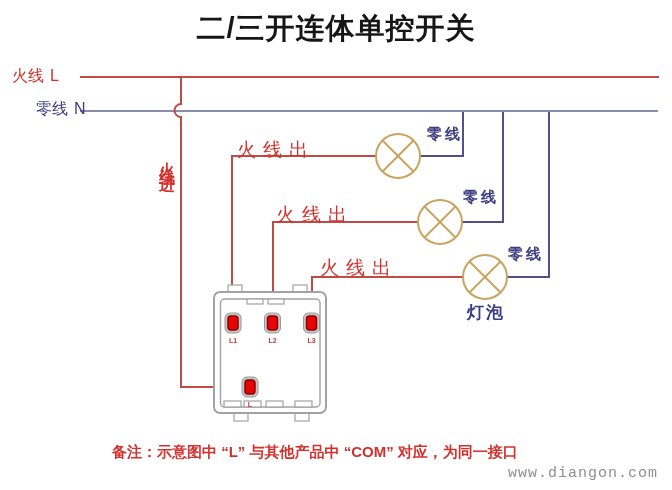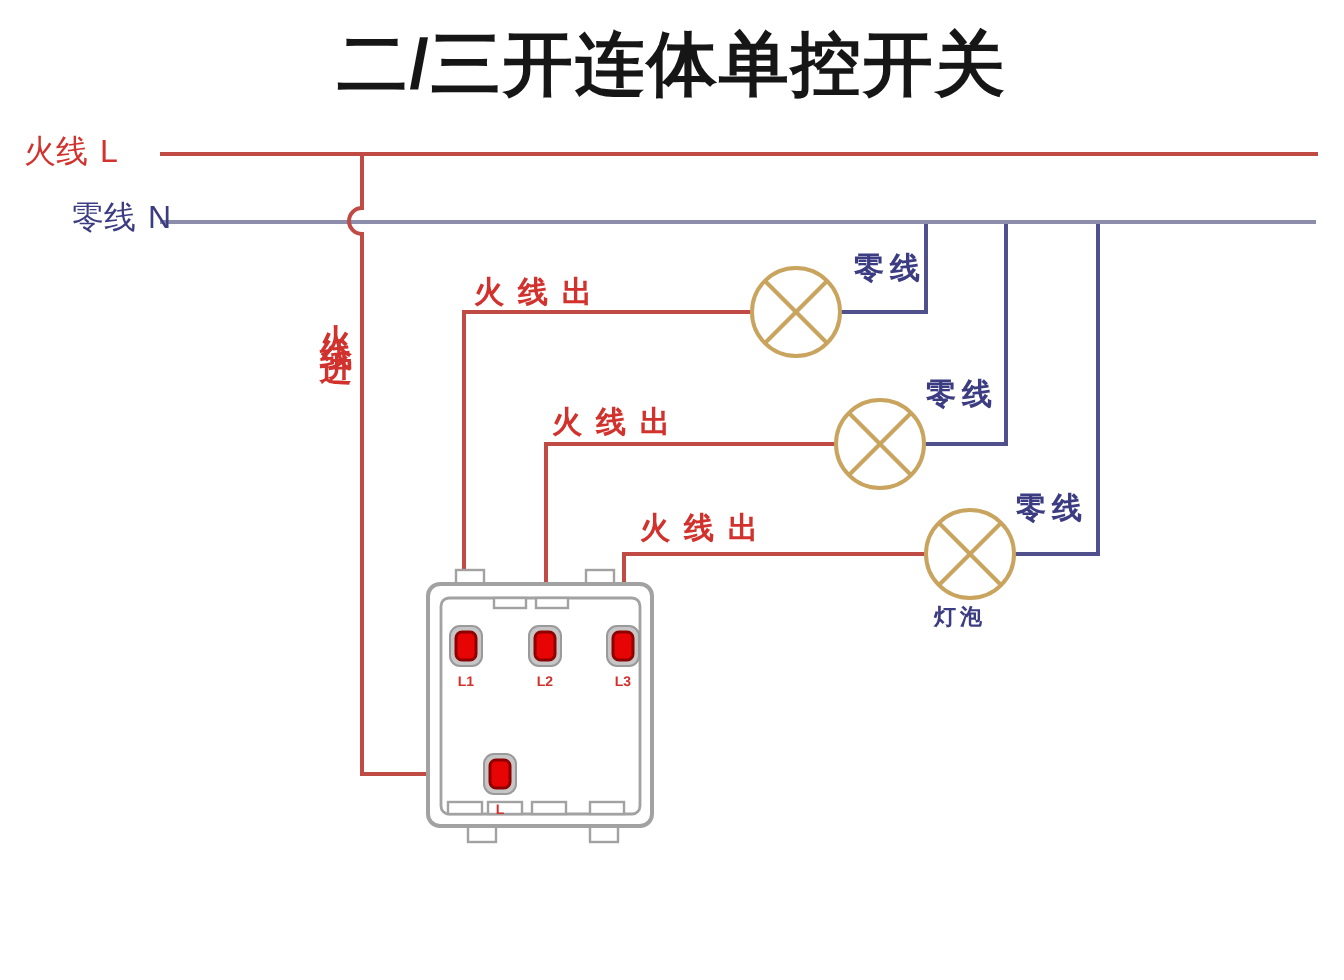--- a/index.html
+++ b/index.html
@@ -1,37 +1,37 @@
 <!DOCTYPE html>
 <html style="--live-red: #c04a44; --label-red: #d2322d; --neutral-navy: #3c3c82; --neutral-line: #8c8cab; --neutral-branch: #50508c; --lamp-gold: #c9a45f; --terminal-red: #e60404; --panel-gray: #a2a2a2; --watermark-gray: #8f8f8f; --title-black: #161616;"><head>
 <meta charset="utf-8">
 <style>
   html,body{margin:0;padding:0;background:#ffffff;}
   body{font-family:"Liberation Sans","DejaVu Sans",sans-serif;}
   #stage{position:relative;width:672px;height:490px;background:#fff;overflow:hidden;}
   .abs{position:absolute;}
-  #title{left:0;top:9px;width:672px;text-align:center;font-size:35px;font-weight:900;
+  #title{left:0;top:9px;width:672px;text-align:center;font-size:29px;font-weight:900;
          color:var(--title-black);letter-spacing:1px;}
   .legend{font-size:16px;font-weight:normal;white-space:nowrap;}
   .legend .sym{margin-left:6px;}
   .live-col{color:var(--label-red);}
   .neutral-col{color:var(--neutral-navy);margin-left:24px;}
   #legend-live{left:12px;top:66px;}
   #legend-neutral{left:12px;top:99px;}
   #live-in-label{left:157px;top:149px;color:var(--label-red);font-weight:bold;font-size:16px;
       writing-mode:vertical-rl;text-orientation:upright;letter-spacing:7px;line-height:20px;}
-  .liveout{color:var(--label-red);font-weight:bold;font-size:15px;letter-spacing:7px;white-space:nowrap;}
+  .liveout{color:var(--label-red);font-weight:normal;font-size:19px;letter-spacing:7px;white-space:nowrap;}
   #liveout-1{left:237px;top:137px;}
   #liveout-2{left:276px;top:202px;}
   #liveout-3{left:320px;top:255px;}
   .neutral-lab{color:var(--neutral-navy);font-weight:bold;font-size:15px;letter-spacing:3px;white-space:nowrap;}
   #neutral-1{left:427px;top:125px;}
   #neutral-2{left:463px;top:188px;}
   #neutral-3{left:508px;top:245px;}
-  #lamp-label{left:467px;top:301px;color:var(--neutral-navy);font-weight:bold;font-size:11px;letter-spacing:2px;}
+  #lamp-label{left:467px;top:301px;color:var(--neutral-navy);font-weight:bold;font-size:17px;letter-spacing:2px;}
   #note{left:112px;top:443px;color:var(--label-red);font-size:15px;font-weight:bold;white-space:nowrap;}
   #watermark{left:508px;top:465px;color:var(--watermark-gray);font-size:15px;
       font-family:"Liberation Mono","DejaVu Sans Mono",monospace;letter-spacing:1px;}
   svg .wire-live{stroke:var(--live-red);stroke-width:2;fill:none;}
   svg .wire-neutral-bus{stroke:var(--neutral-line);stroke-width:2;fill:none;}
   svg .wire-neutral{stroke:var(--neutral-branch);stroke-width:2;fill:none;}
   svg .lamp{stroke:var(--lamp-gold);stroke-width:2;fill:#fff;}
   svg .lampx{stroke:var(--lamp-gold);stroke-width:2;}
   svg .panel{stroke:var(--panel-gray);stroke-width:2;fill:#fff;}
   svg .panel-in{stroke:var(--panel-gray);stroke-width:1.4;fill:none;}
@@ -115,13 +115,15 @@
   <div class="abs liveout" id="liveout-1">火线出</div>
   <div class="abs liveout" id="liveout-2">火线出</div>
   <div class="abs liveout" id="liveout-3">火线出</div>
 
   <div class="abs neutral-lab" id="neutral-1">零线</div>
   <div class="abs neutral-lab" id="neutral-2">零线</div>
   <div class="abs neutral-lab" id="neutral-3">零线</div>
 
   <div class="abs" id="lamp-label">灯泡</div>
 
+  <div class="abs" id="note">备注：示意图中 “L” 与其他产品中 “COM” 对应，为同一接口</div>
+  <div class="abs" id="watermark">www.diangon.com</div>
 </div>
 
 </body></html>

